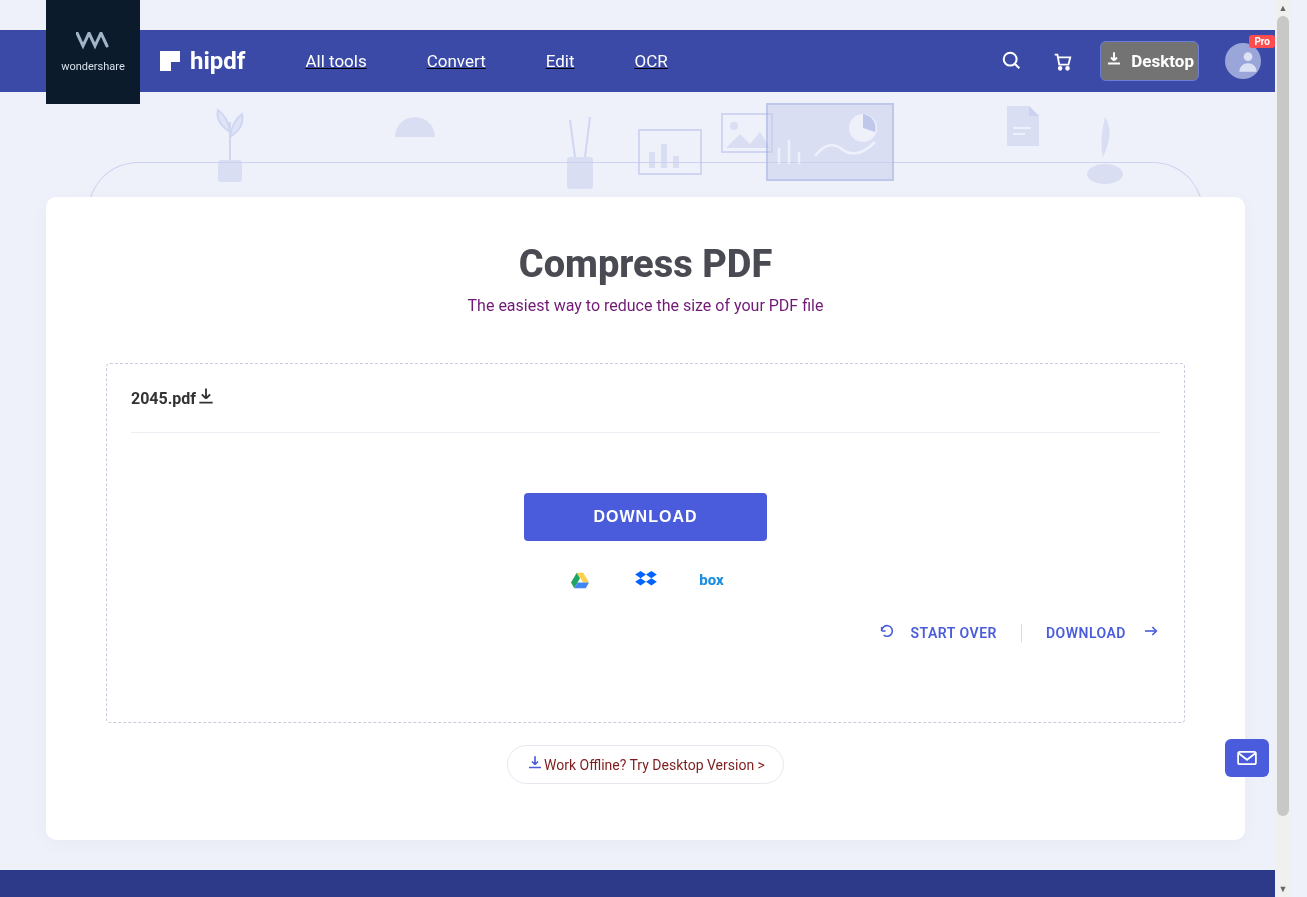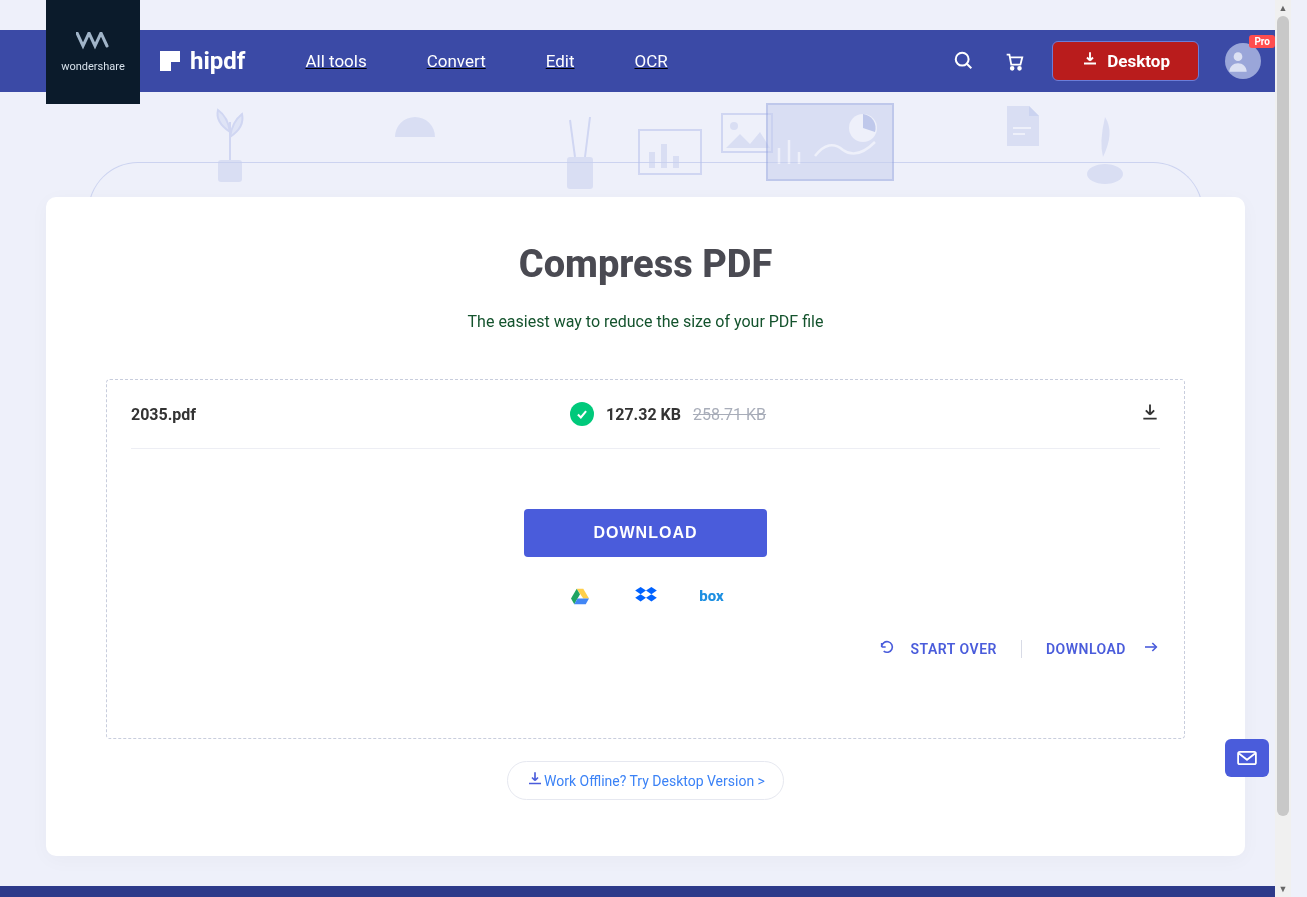--- a/index.html
+++ b/index.html
@@ -78,38 +78,38 @@
   display: flex;
   align-items: center;
   gap: 26px;
 }
 .icon-btn {
   width: 24px; height: 24px;
   cursor: pointer;
   display:flex; align-items:center; justify-content:center;
 }
 .desktop-btn {
-  background: #b91c1c;
+  background: #737373;
   border: 1px solid #6b7dd9;
   color: #fff;
   font-weight: 700;
   font-size: 17px;
-  padding: 8px 28px;
+  padding: 8px 4px;
   border-radius: 6px;
   display: flex;
   align-items: center;
   gap: 8px;
   cursor: pointer;
 }
 .avatar {
   width: 36px; height: 36px;
   border-radius: 50%;
   background: #9aa6d9;
   position: relative;
-  display:flex; align-items:center; justify-content:flex-start;
+  display:flex; align-items:center; justify-content:flex-end;
 }
 .avatar svg{opacity:0.85;}
 .pro-badge {
   position: absolute;
   top: -8px; right: -14px;
   background: #ff4d4f;
   color: #fff;
   font-size: 10px;
   font-weight: 700;
   padding: 1px 5px;
@@ -144,22 +144,22 @@
 }
 .title {
   text-align: center;
   font-size: 38px;
   font-weight: 800;
   color: #4a4a52;
 }
 .subtitle {
   text-align: center;
   font-size: 16px;
-  color: #14532d;
-  margin-top: 26px;
+  color: #701a75;
+  margin-top: 10px;
 }
 .file-box {
   margin: 48px 60px 0;
   border: 1px dashed #c8cddd;
   border-radius: 4px;
   padding: 0 24px 40px;
   min-height: 360px;
   position: relative;
 }
 .file-row {
@@ -250,21 +250,21 @@
 }
 .offline-pill {
   display: flex;
   align-items: center;
   margin: 22px auto 16px;
   width: fit-content;
   border: 1px solid #e6e8f0;
   border-radius: 20px;
   padding: 8px 18px;
   font-size: 14px;
-  color: #3b82f6;
+  color: #7f1d1d;
   cursor: pointer;
   background:#fff;
 }
 .footer {
   height: 80px;
   background: #2d3a8a;
   margin-top: 30px;
 }
 .chat-bubble {
   position: fixed;
@@ -395,30 +395,21 @@
       <ellipse cx="30" cy="72" rx="18" ry="10" fill="#c8d0ef"></ellipse>
     </svg>
 </div>
 
 <div class="card">
   <h1 class="title">Compress PDF</h1>
   <p class="subtitle">The easiest way to reduce the size of your PDF file</p>
 
   <div class="file-box">
     <div class="file-row">
-      <div class="file-name">2035.pdf</div>
-      <div class="file-center">
-        <div class="check-circle">
-          <svg width="14" height="14" viewBox="0 0 24 24" fill="none" stroke="#fff" stroke-width="3.5">
-              <polyline points="5 13 10 18 19 7"></polyline>
-            </svg>
-        </div>
-        <span class="size-new">127.32 KB</span>
-        <span class="size-old">258.71 KB</span>
-      </div>
+      <div class="file-name">2045.pdf</div>
       <div class="dl-icon">
         <svg width="20" height="20" viewBox="0 0 24 24" fill="none" stroke="#333" stroke-width="2.2">
             <path d="M12 3v12m0 0l-5-5m5 5l5-5M4 20h16"></path>
           </svg>
       </div>
     </div>
 
     <button class="download-btn">DOWNLOAD</button>
 
     <div class="cloud-row">

